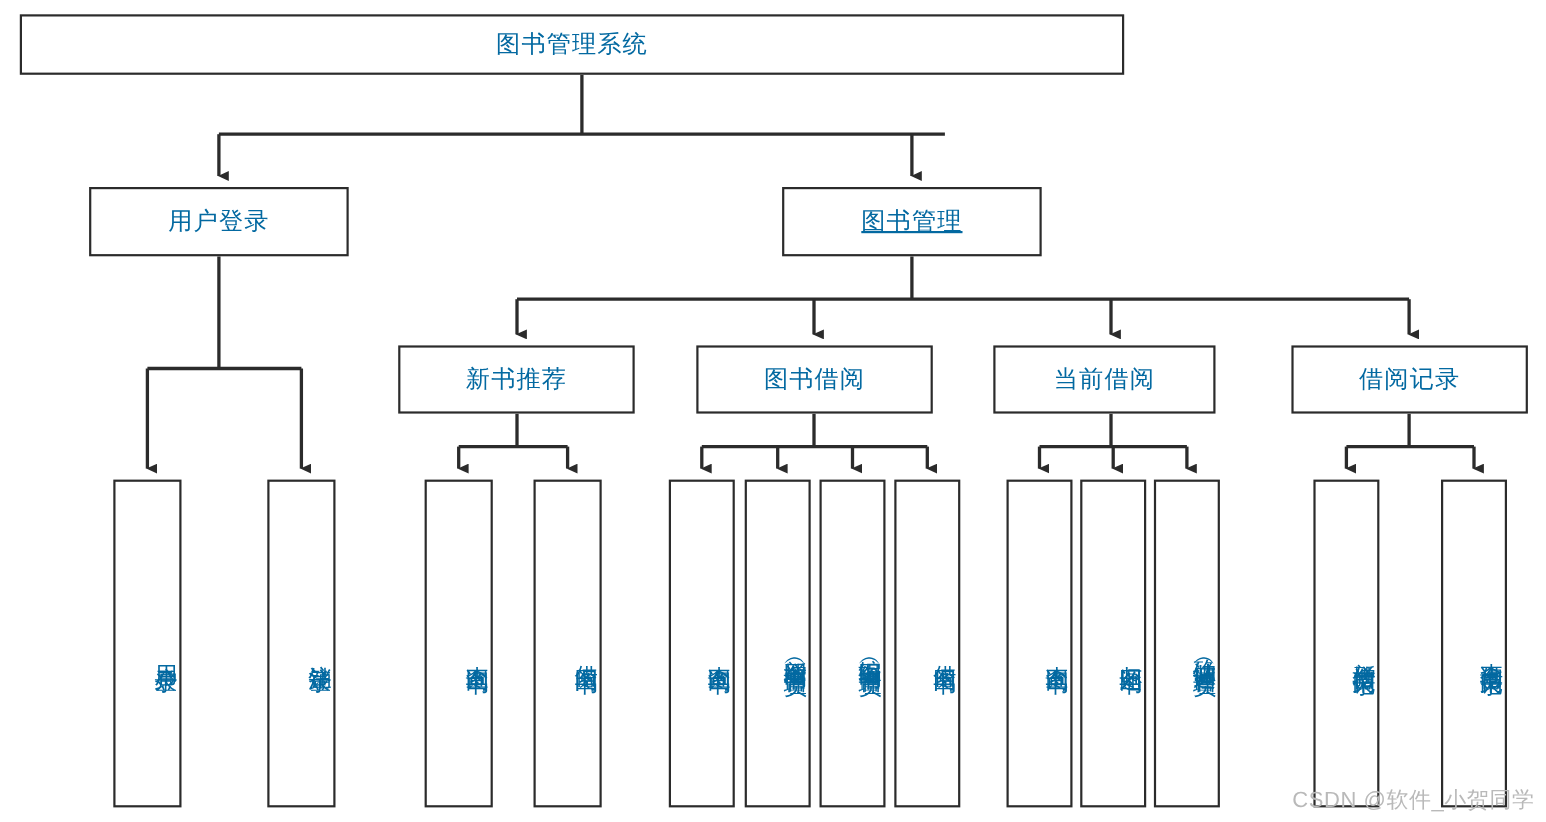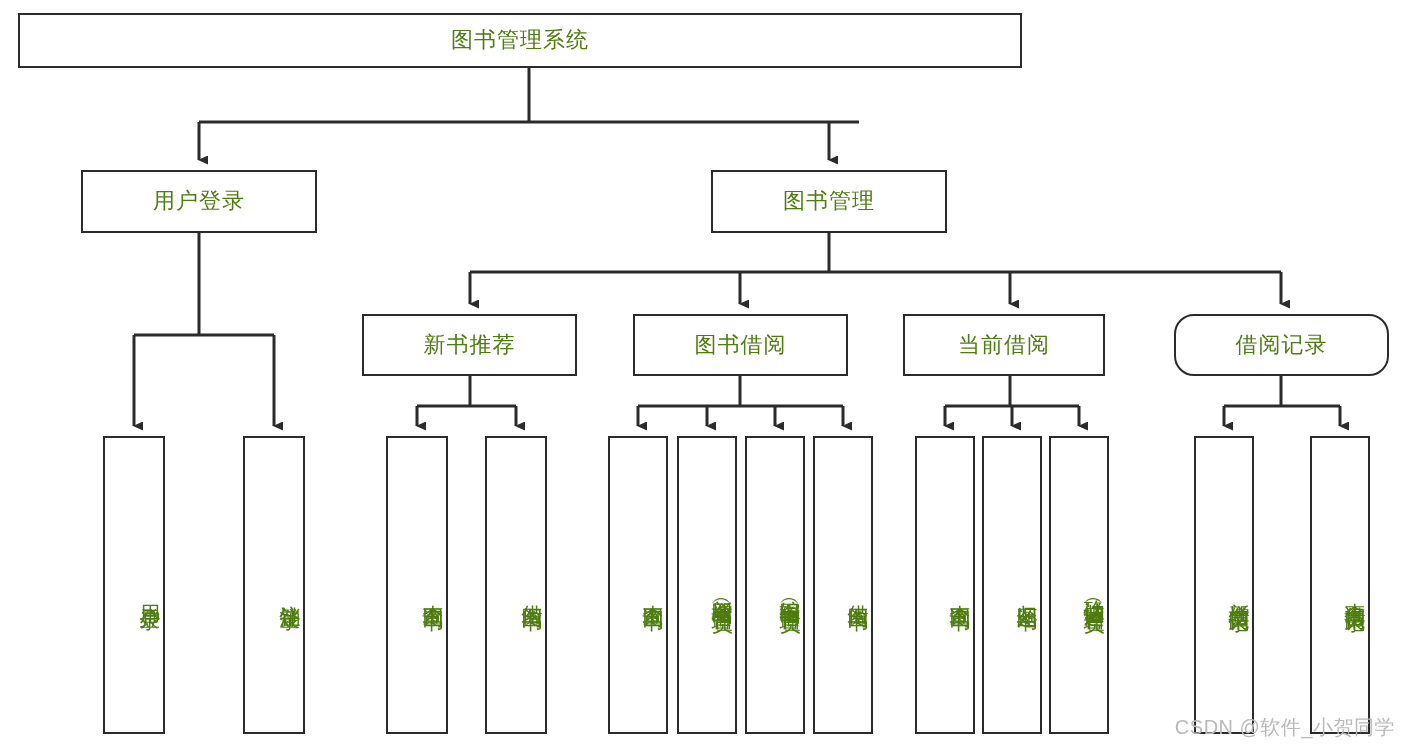--- a/index.html
+++ b/index.html
@@ -28,21 +28,21 @@
     pointer-events: none;
   }
   .node {
     position: absolute;
     box-sizing: border-box;
     border: 2px solid #2b2b2b;
     background: #ffffff;
     display: flex;
     align-items: center;
     justify-content: center;
-    color: #4d7c0f;
+    color: #0369a1;
   }
   .node.horiz {
     font-size: 22px;
     letter-spacing: 1px;
     line-height: 1.2;
   }
   .node.vert {
     writing-mode: vertical-rl;
     text-orientation: upright;
     font-size: 21px;
@@ -127,34 +127,34 @@
     </g>
   </svg>
 
   <div class="node horiz" style="left: 18px; top: 13px; width: 1004px; height: 55px;">
     <span>图书管理系统</span>
   </div>
 
   <div class="node horiz" style="left: 81px; top: 170px; width: 236px; height: 63px;">
     <span>用户登录</span>
   </div>
-  <div class="node horiz" style="left: 711px; top: 170px; width: 236px; height: 63px;">
+  <div class="node horiz" style="left: 711px; top: 170px; width: 236px; height: 63px; text-decoration: underline;">
     <span>图书管理</span>
   </div>
 
   <div class="node horiz" style="left: 633px; top: 314px; width: 215px; height: 62px;">
     <span>图书借阅</span>
   </div>
   <div class="node horiz" style="left: 362px; top: 314px; width: 215px; height: 62px;">
     <span>新书推荐</span>
   </div>
   <div class="node horiz" style="left: 903px; top: 314px; width: 202px; height: 62px;">
     <span>当前借阅</span>
   </div>
-  <div class="node horiz" style="left: 1174px; top: 314px; width: 215px; height: 62px; border-radius: 20px;">
+  <div class="node horiz" style="left: 1174px; top: 314px; width: 215px; height: 62px;">
     <span>借阅记录</span>
   </div>
 
   <div class="node vert" style="left: 103px; top: 436px; width: 62px; height: 298px;">
     <span class="vlabel">用户登录</span>
   </div>
   <div class="node vert" style="left: 243px; top: 436px; width: 62px; height: 298px;">
     <span class="vlabel">注销登录</span>
   </div>
   <div class="node vert" style="left: 386px; top: 436px; width: 62px; height: 298px;">

